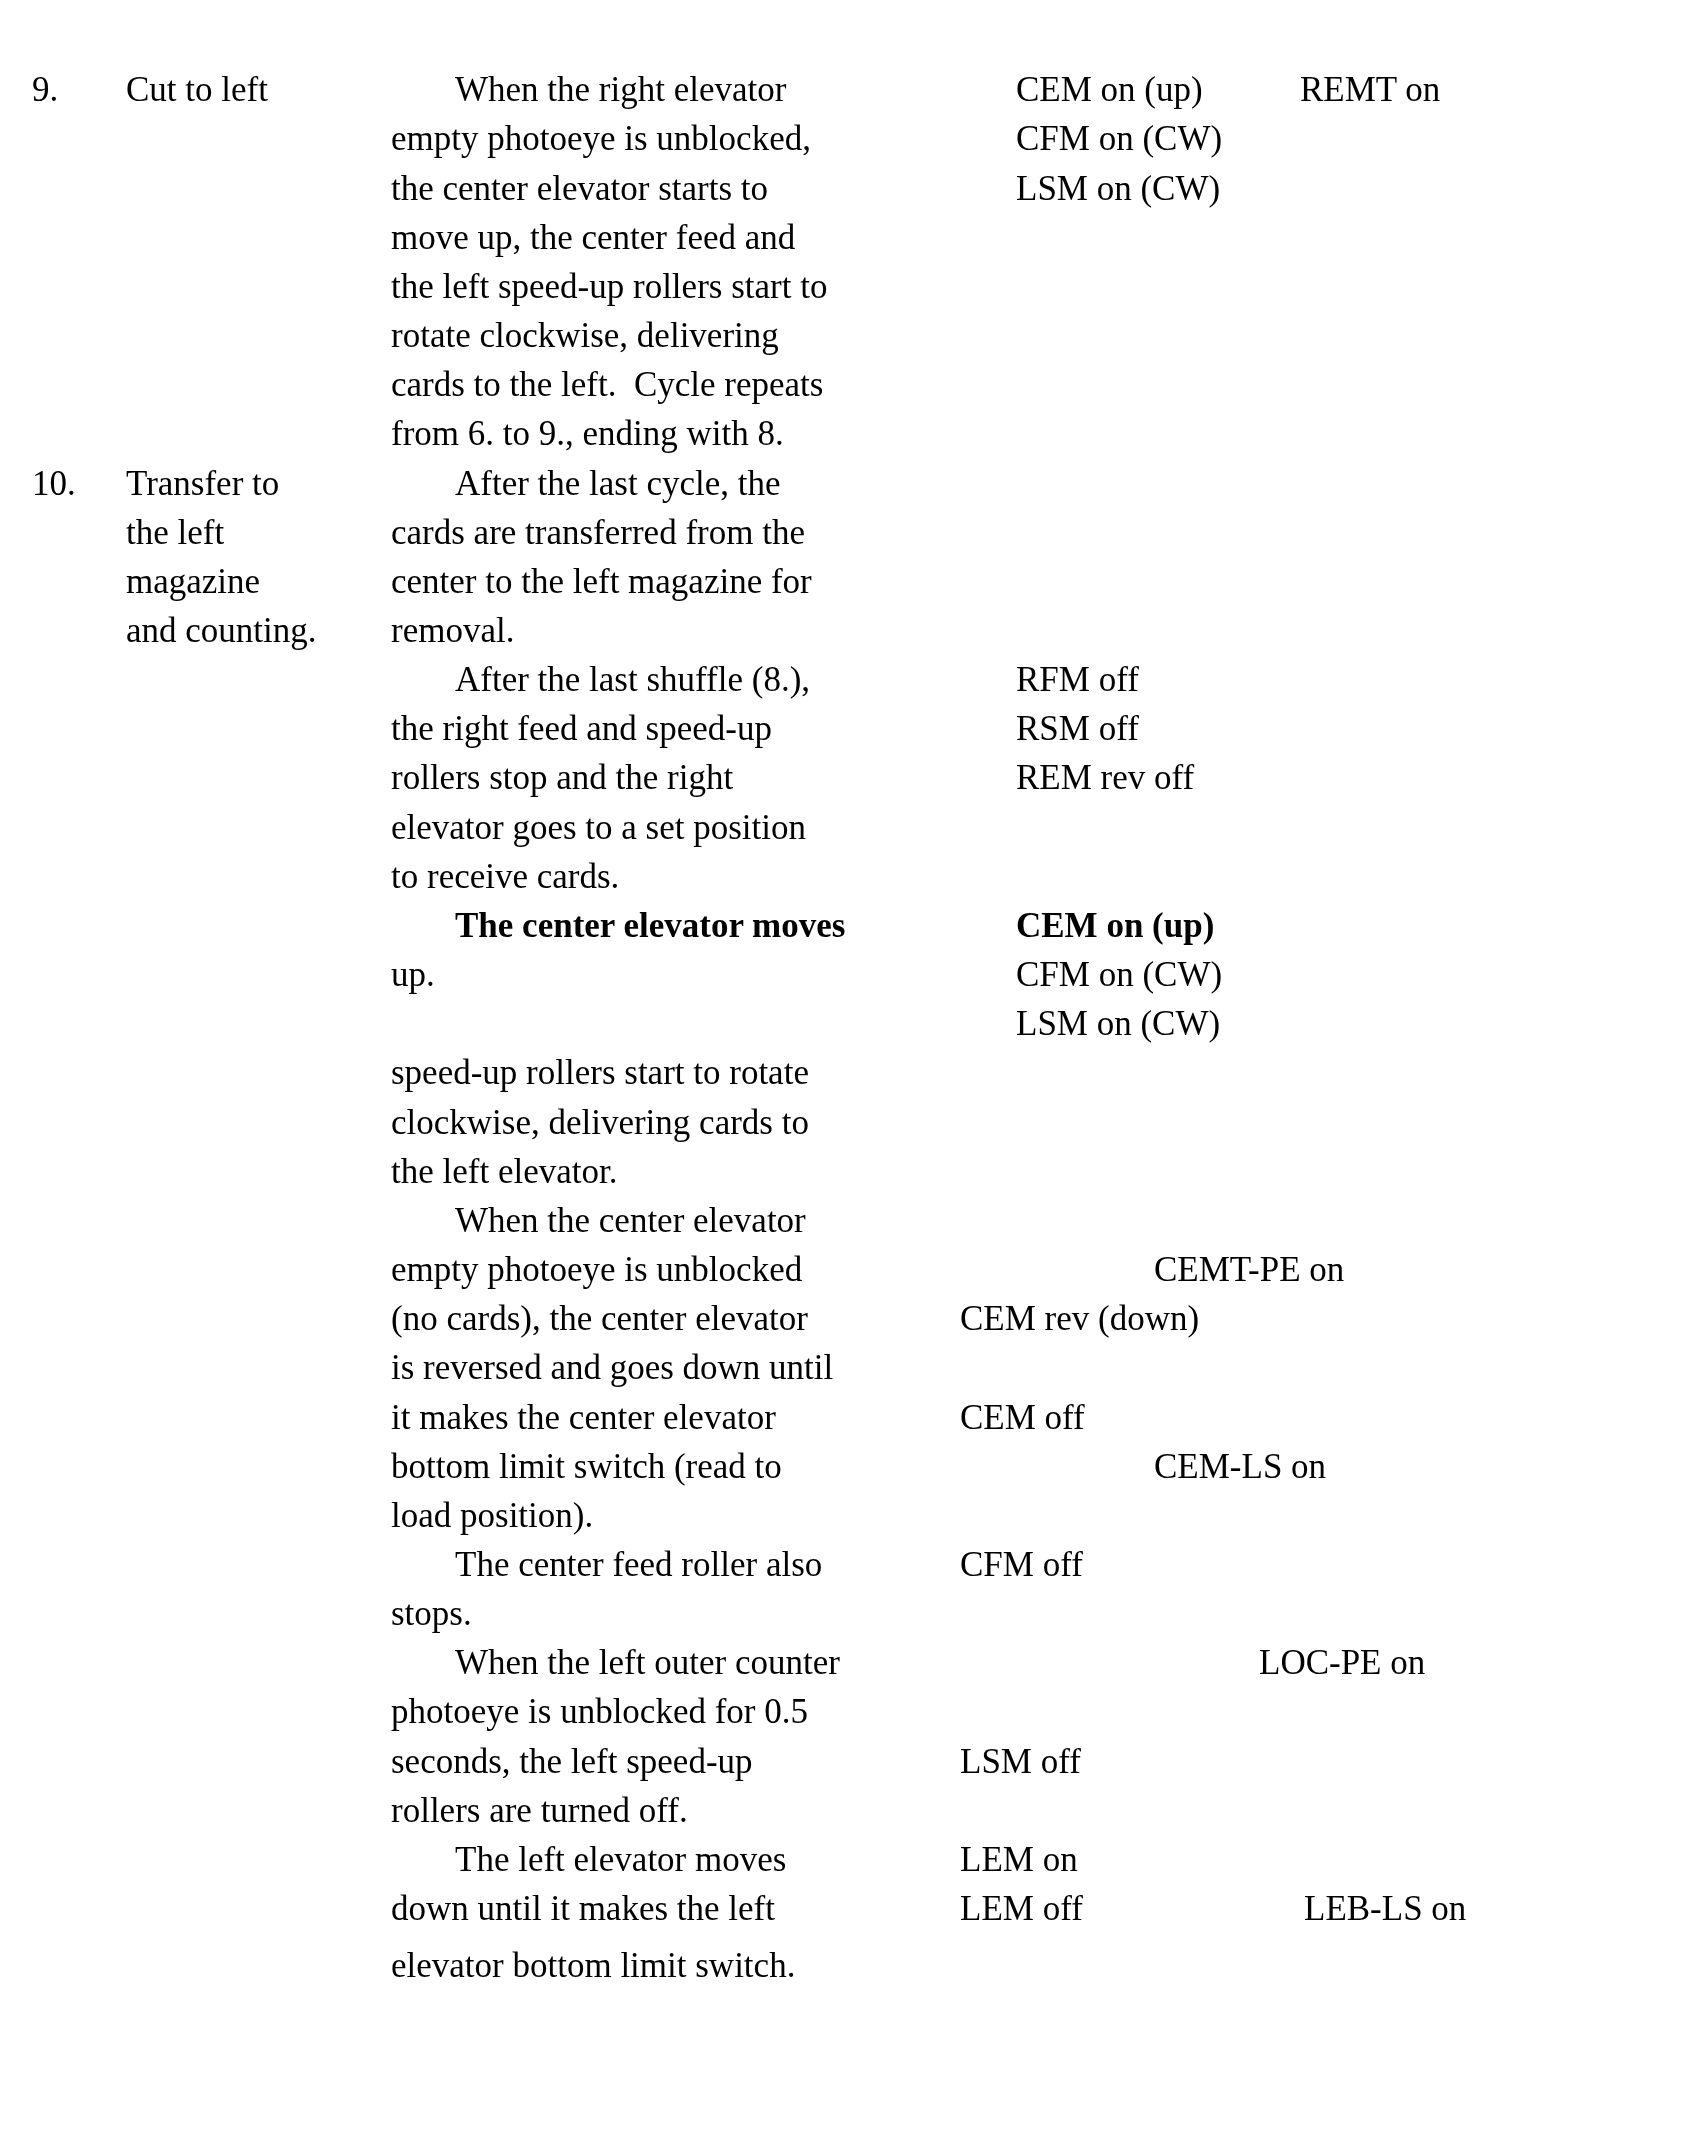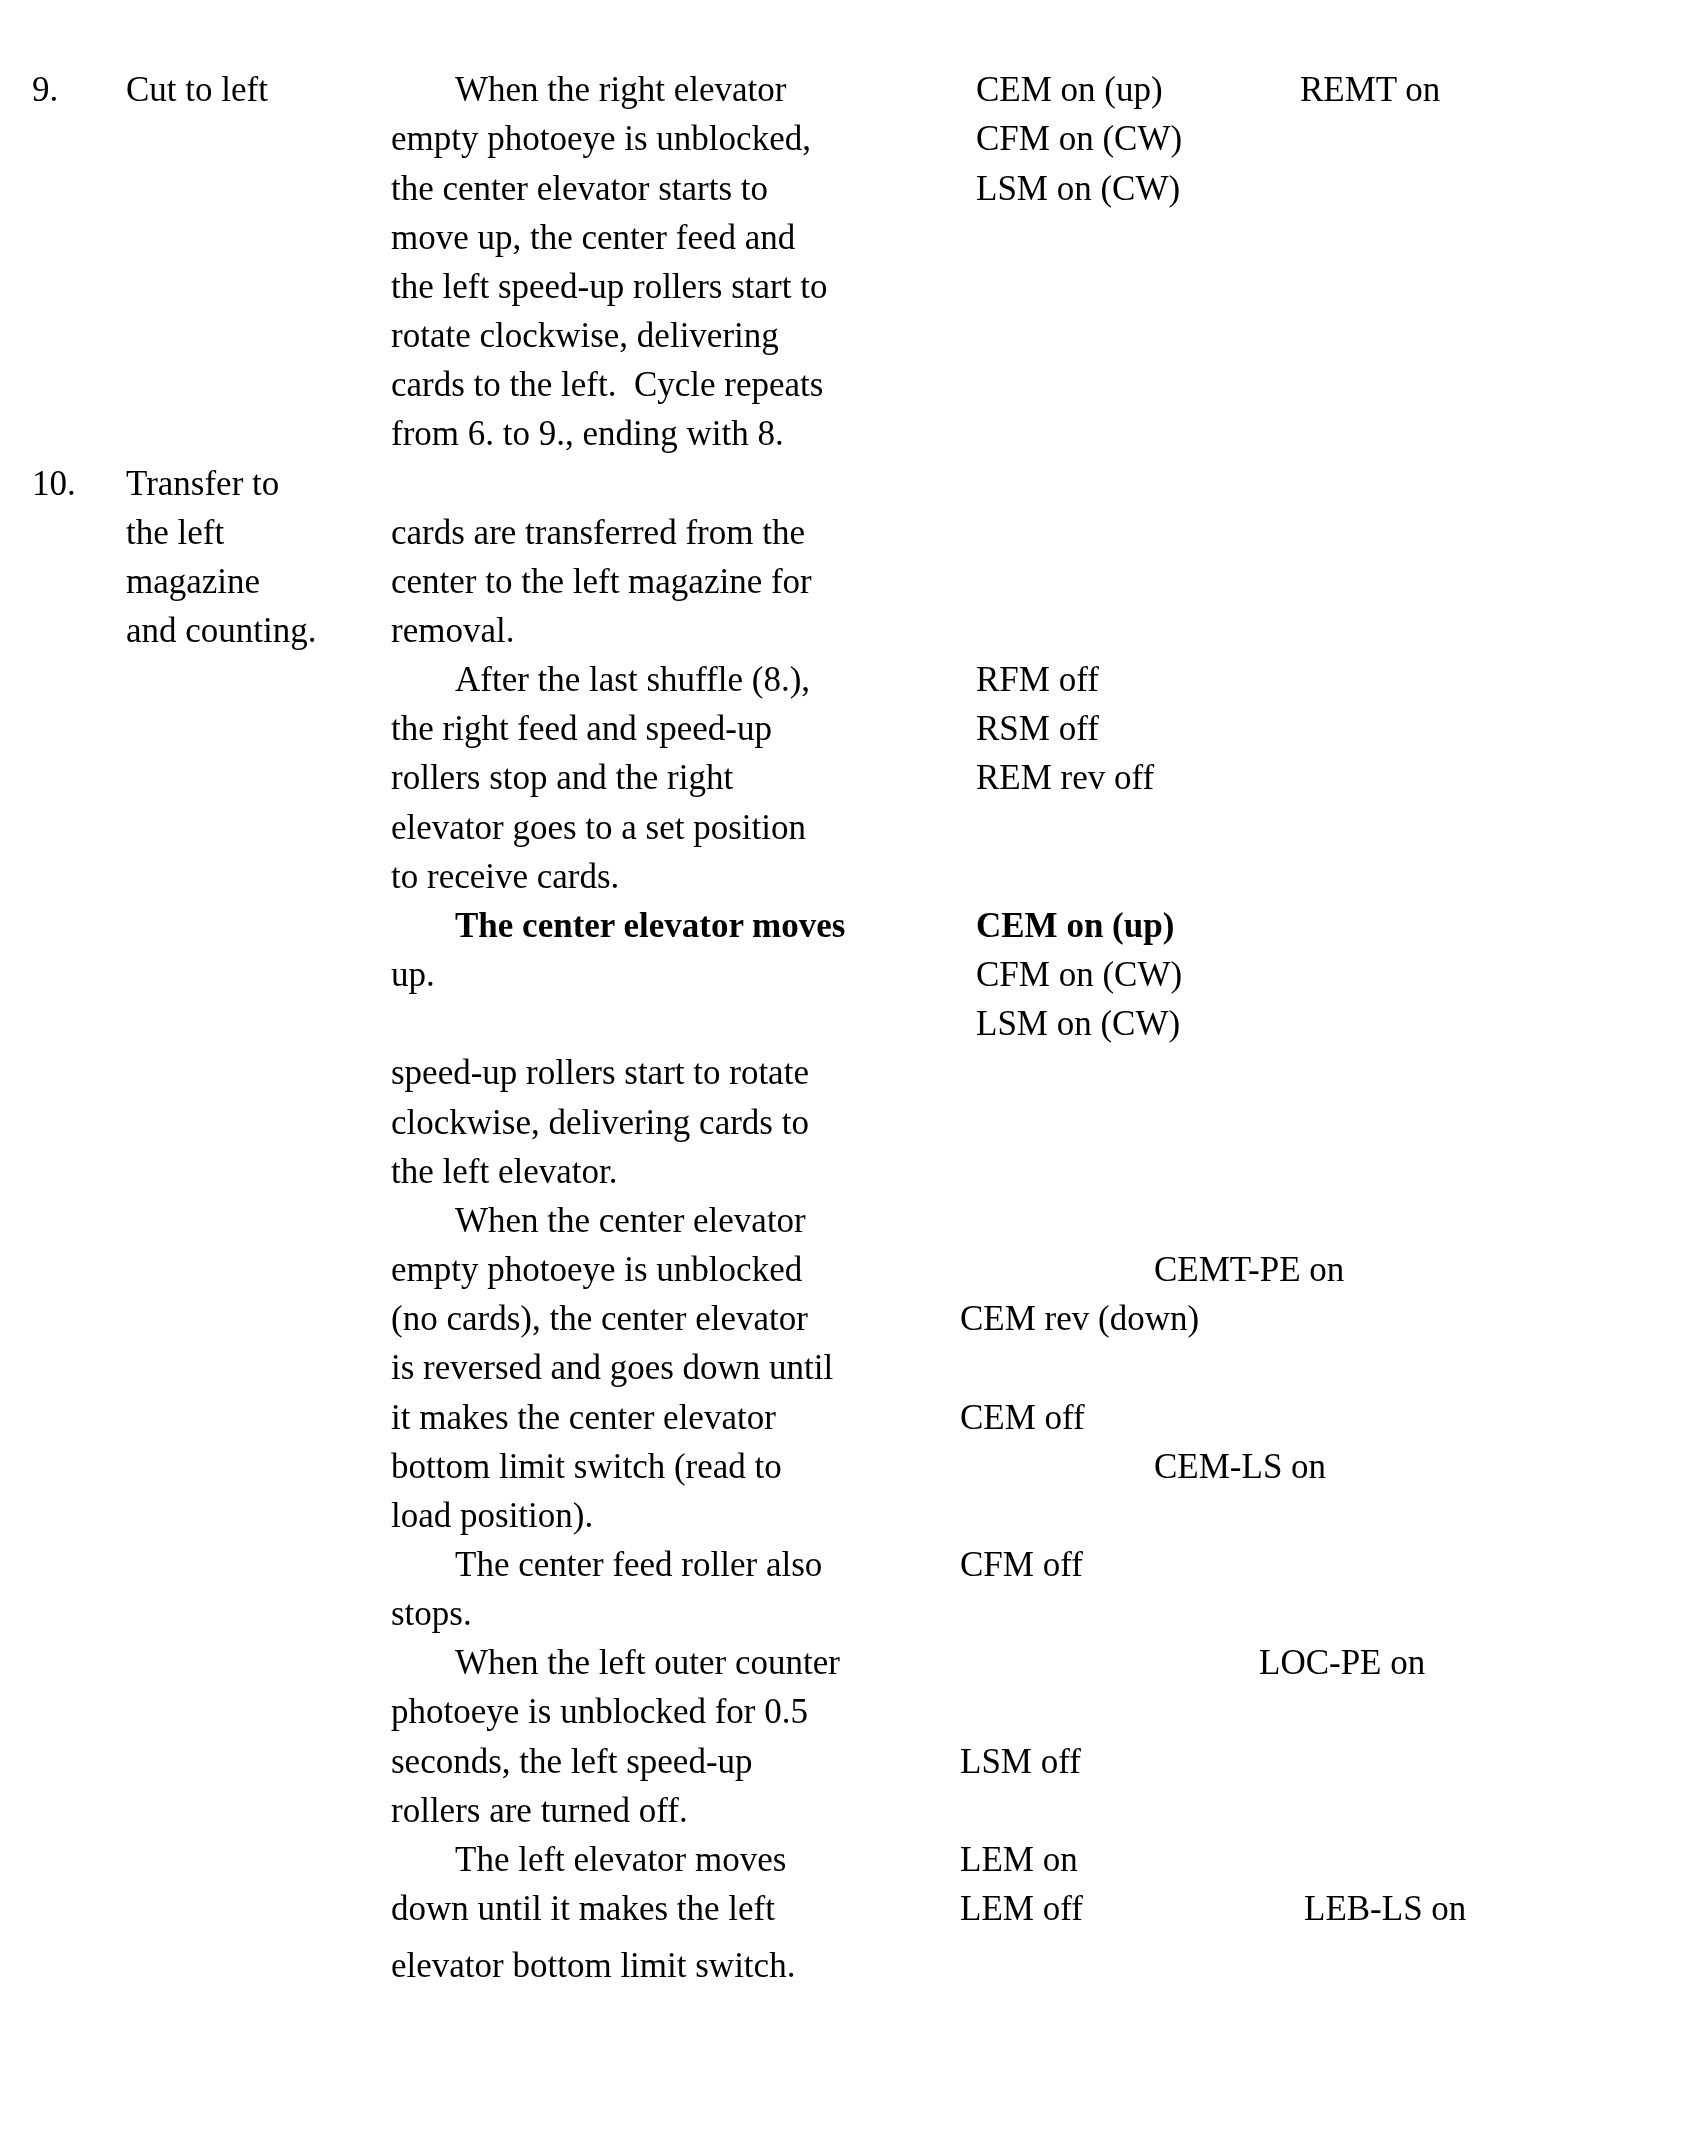--- a/index.html
+++ b/index.html
@@ -37,21 +37,21 @@
     white-space: pre;
   }
   
   .c-num   { left: 32px;  }
   
   .c-title { left: 126px; }
   
   .c-body  { left: 391px; }
   .c-body.indent { left: 455px; }
   
-  .c-sig   { left: 976px; }
+  .c-sig   { left: 1016px; }
   .c-sig.wide { left: 960px; }
   
   .c-sens  { left: 1300px; }
   .c-sens.a { left: 1154px; }
   .c-sens.b { left: 1259px; }
   .c-sens.c { left: 1304px; }
 </style>
 </head>
 <body>
 
@@ -83,20 +83,21 @@
       </div>
       <div class="line" style="top: 360px;">
         <span class="cell c-body">cards to the left.  Cycle repeats</span>
       </div>
       <div class="line" style="top: 409px;">
         <span class="cell c-body">from 6. to 9., ending with 8.</span>
       </div>
       <div class="line" style="top: 459px;">
         <span class="cell c-num">10.</span>
         <span class="cell c-title">Transfer to</span>
+        <span class="cell c-body indent">After the last cycle, the</span>
       </div>
       <div class="line" style="top: 508px;">
         <span class="cell c-title">the left</span>
         <span class="cell c-body">cards are transferred from the</span>
       </div>
       <div class="line" style="top: 557px;">
         <span class="cell c-title">magazine</span>
         <span class="cell c-body">center to the left magazine for</span>
       </div>
       <div class="line" style="top: 606px;">

